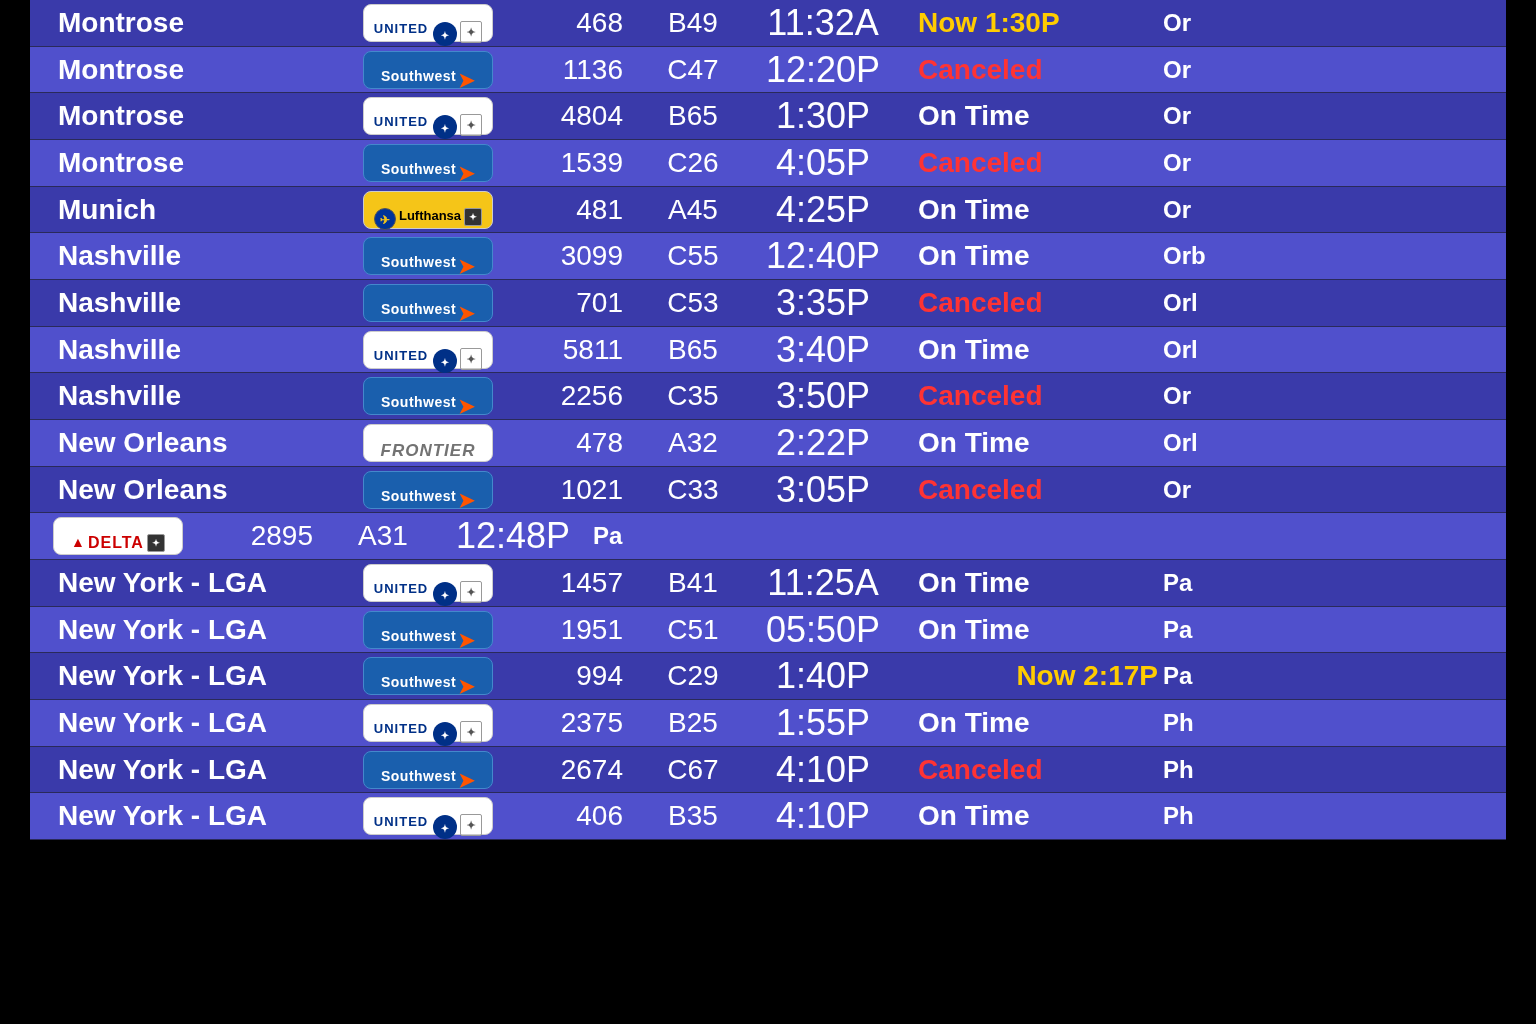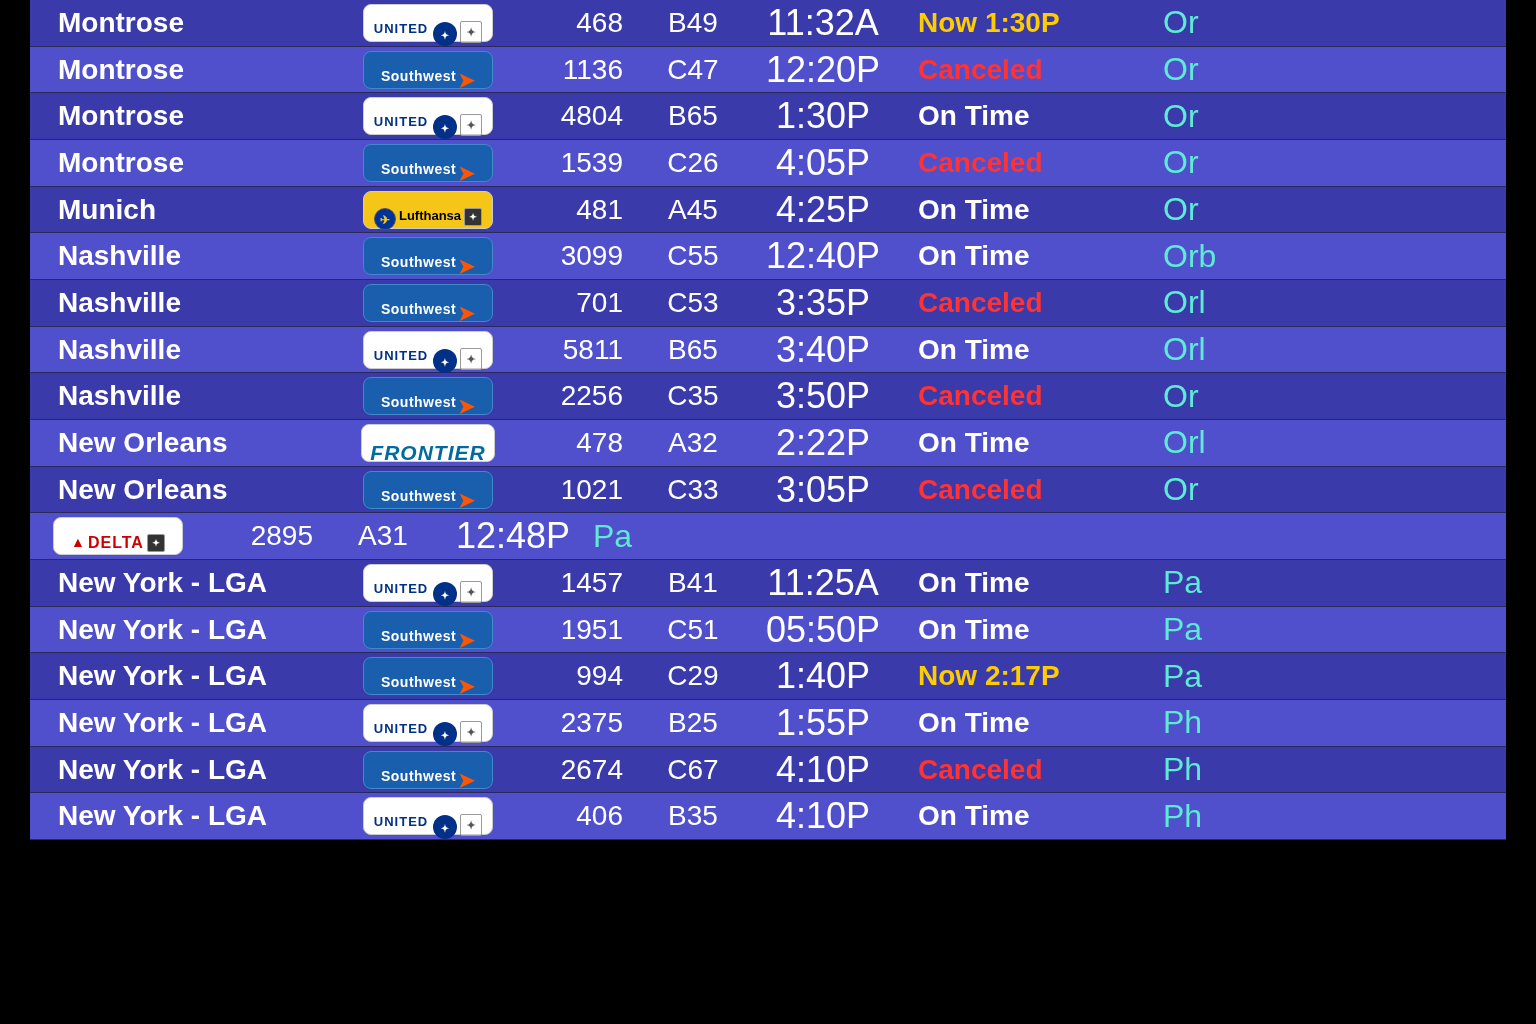--- a/index.html
+++ b/index.html
@@ -105,25 +105,26 @@
     }
     .airline-delta {
       background: #fff;
       color: #c00;
       font-size: 15px;
       font-weight: bold;
       border: 1px solid #ccc;
     }
     .right-col {
       flex: 1;
-      font-size: 32px;
-      color: #5eead4;
+      font-size: 24px;
+      color: #ffffff;
       padding-left: 5px;
       overflow: hidden;
       white-space: nowrap;
+      font-weight: bold;
     }
     
     .left-bar {
       width: 30px;
       height: 100%;
       background: #000;
       position: absolute;
       left: 0;
       top: 0;
     }
@@ -293,21 +294,21 @@
         <div class="col-flight">2256</div>
         <div class="col-gate">C35</div>
         <div class="col-time">3:50P</div>
         <div class="col-status" style="color: rgb(255, 51, 51);">Canceled</div>
         <div class="right-col">Or</div>
       </div>
       <div class="row">
         <div class="col-dest">New Orleans</div>
         <div class="col-airline">
           <div class="airline-badge airline-frontier">
-            <span style="font-size:21px;font-weight:bold;color:#0369a1;letter-spacing:1px;font-style:italic">FRONTIER</span>
+            <span style="font-size:17px;font-weight:bold;color:#737373;letter-spacing:1px;font-style:italic">FRONTIER</span>
           </div>
         </div>
         <div class="col-flight">478</div>
         <div class="col-gate">A32</div>
         <div class="col-time">2:22P</div>
         <div class="col-status" style="color: rgb(255, 255, 255);">On Time</div>
         <div class="right-col">Orl</div>
       </div>
       <div class="row">
         <div class="col-dest">New Orleans</div>
@@ -372,21 +373,21 @@
         <div class="col-dest">New York - LGA</div>
         <div class="col-airline">
           <div class="airline-badge airline-southwest">
             <span style="font-size:14px;font-weight:bold;color:#fff;letter-spacing:0.5px">Southwest</span>
             <span style="color:#ff5500;font-size:20px;margin-left:2px">➤</span>
           </div>
         </div>
         <div class="col-flight">994</div>
         <div class="col-gate">C29</div>
         <div class="col-time">1:40P</div>
-        <div class="col-status" style="color: rgb(255, 204, 0);">Now 2:17P</div>
+        <div class="col-status" style="color: rgb(255, 204, 0); text-align: right;">Now 2:17P</div>
         <div class="right-col">Pa</div>
       </div>
       <div class="row">
         <div class="col-dest">New York - LGA</div>
         <div class="col-airline">
           <div class="airline-badge airline-united">
             <span style="font-size:13px;font-weight:bold;color:#003087;letter-spacing:1px">UNITED</span>
             <span style="display:inline-block;width:26px;height:26px;margin-left:4px;vertical-align:middle"><svg viewBox="0 0 26 26" width="26" height="26">
                 <circle cx="13" cy="13" r="12" fill="#003087"></circle>
                 <text x="13" y="18" text-anchor="middle" fill="white" font-size="10" font-weight="bold">✦</text>

